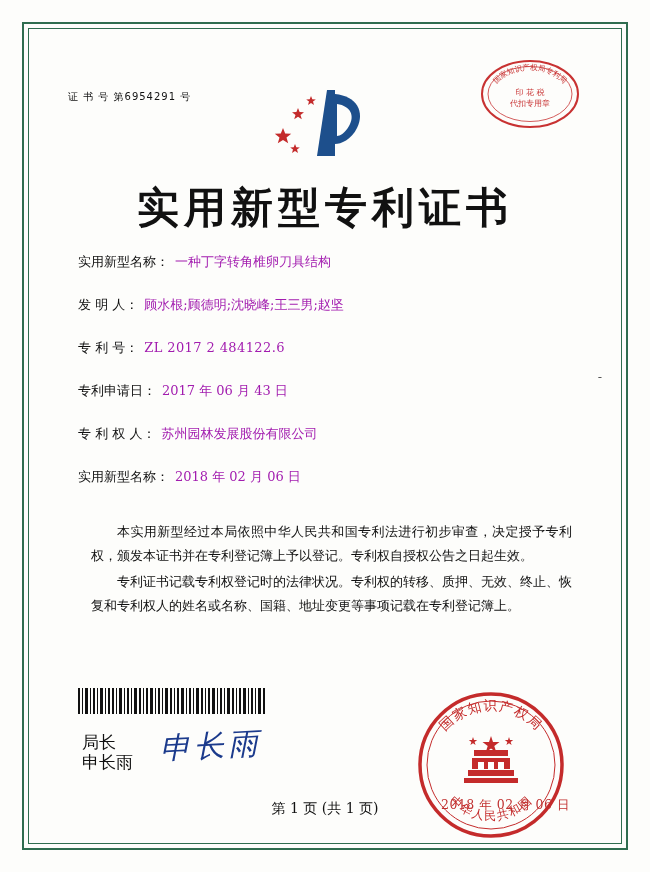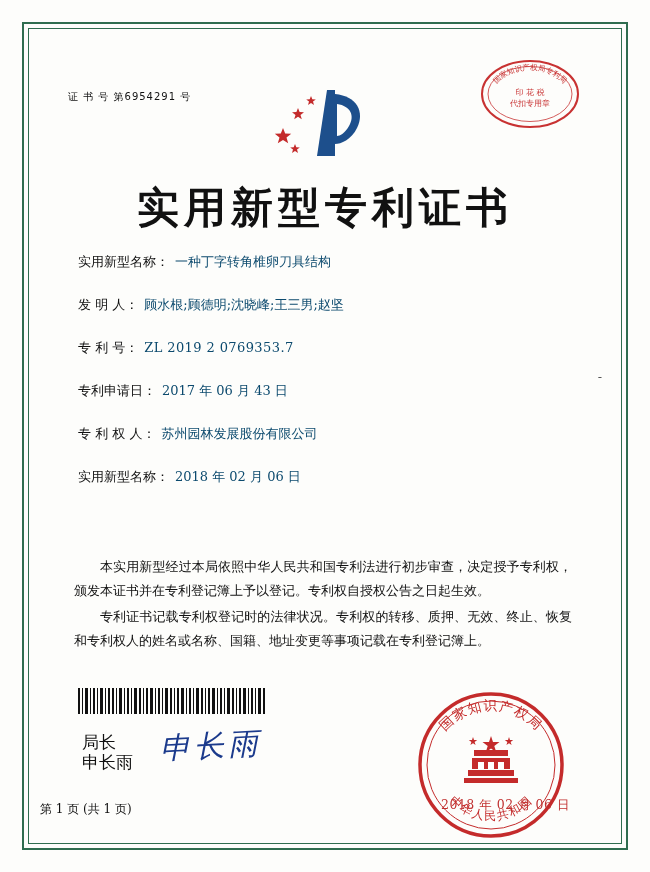--- a/index.html
+++ b/index.html
@@ -104,39 +104,38 @@
     font-size: 13px;
     line-height: 20px;
   }
   .field .lbl {
     white-space: nowrap;
     color: #111;
     font-family: "DejaVu Serif", "Liberation Serif", serif;
   }
   .field .val {
     margin-left: 6px;
-    color: #0c4a6e;
+    color: #a21caf;
     font-family: "DejaVu Serif", "Liberation Serif", serif;
   }
   .field .val.mono {
     font-family: "DejaVu Serif", "Liberation Serif", serif;
     letter-spacing: .4px;
   }
 
   .paragraphs {
     position: absolute;
-    left: 34px;
+    left: 51px;
     right: 38px;
     top: 480px;
     font-size: 13px;
     line-height: 24px;
     font-family: "DejaVu Serif", "Liberation Serif", serif;
     color: #111;
     text-align: justify;
-    margin-top: 35px;
   }
   .paragraphs p {
     margin: 0 0 2px 0;
     text-indent: 26px;
   }
 
   .barcode {
     position: absolute;
     left: 38px;
     top: 648px;
@@ -181,22 +180,22 @@
     color: #c03030;
     font-family: "DejaVu Serif", "Liberation Serif", serif;
     letter-spacing: .5px;
   }
 
   .footer {
     position: absolute;
     left: 0;
     right: 0;
     bottom: 14px;
-    text-align: left;
-    font-size: 12px;
+    text-align: center;
+    font-size: 14px;
     color: #111;
     font-family: "DejaVu Serif", "Liberation Serif", serif;
   }
 
   .dash-right {
     position: absolute;
     right: 8px;
     top: 330px;
     font-size: 12px;
     color: #555;
@@ -254,21 +253,21 @@
         <span class="val">一种丁字转角椎卵刀具结构</span>
       </div>
 
       <div class="field">
         <span class="lbl">发 明 人：</span>
         <span class="val">顾水根;顾德明;沈晓峰;王三男;赵坚</span>
       </div>
 
       <div class="field">
         <span class="lbl">专 利 号：</span>
-        <span class="val mono">ZL 2019 2 0769353.7</span>
+        <span class="val mono">ZL 2017 2 484122.6</span>
       </div>
 
       <div class="field">
         <span class="lbl">专利申请日：</span>
         <span class="val">2017 年 06 月 43 日</span>
       </div>
 
       <div class="field">
         <span class="lbl">专 利 权 人：</span>
         <span class="val">苏州园林发展股份有限公司</span>

